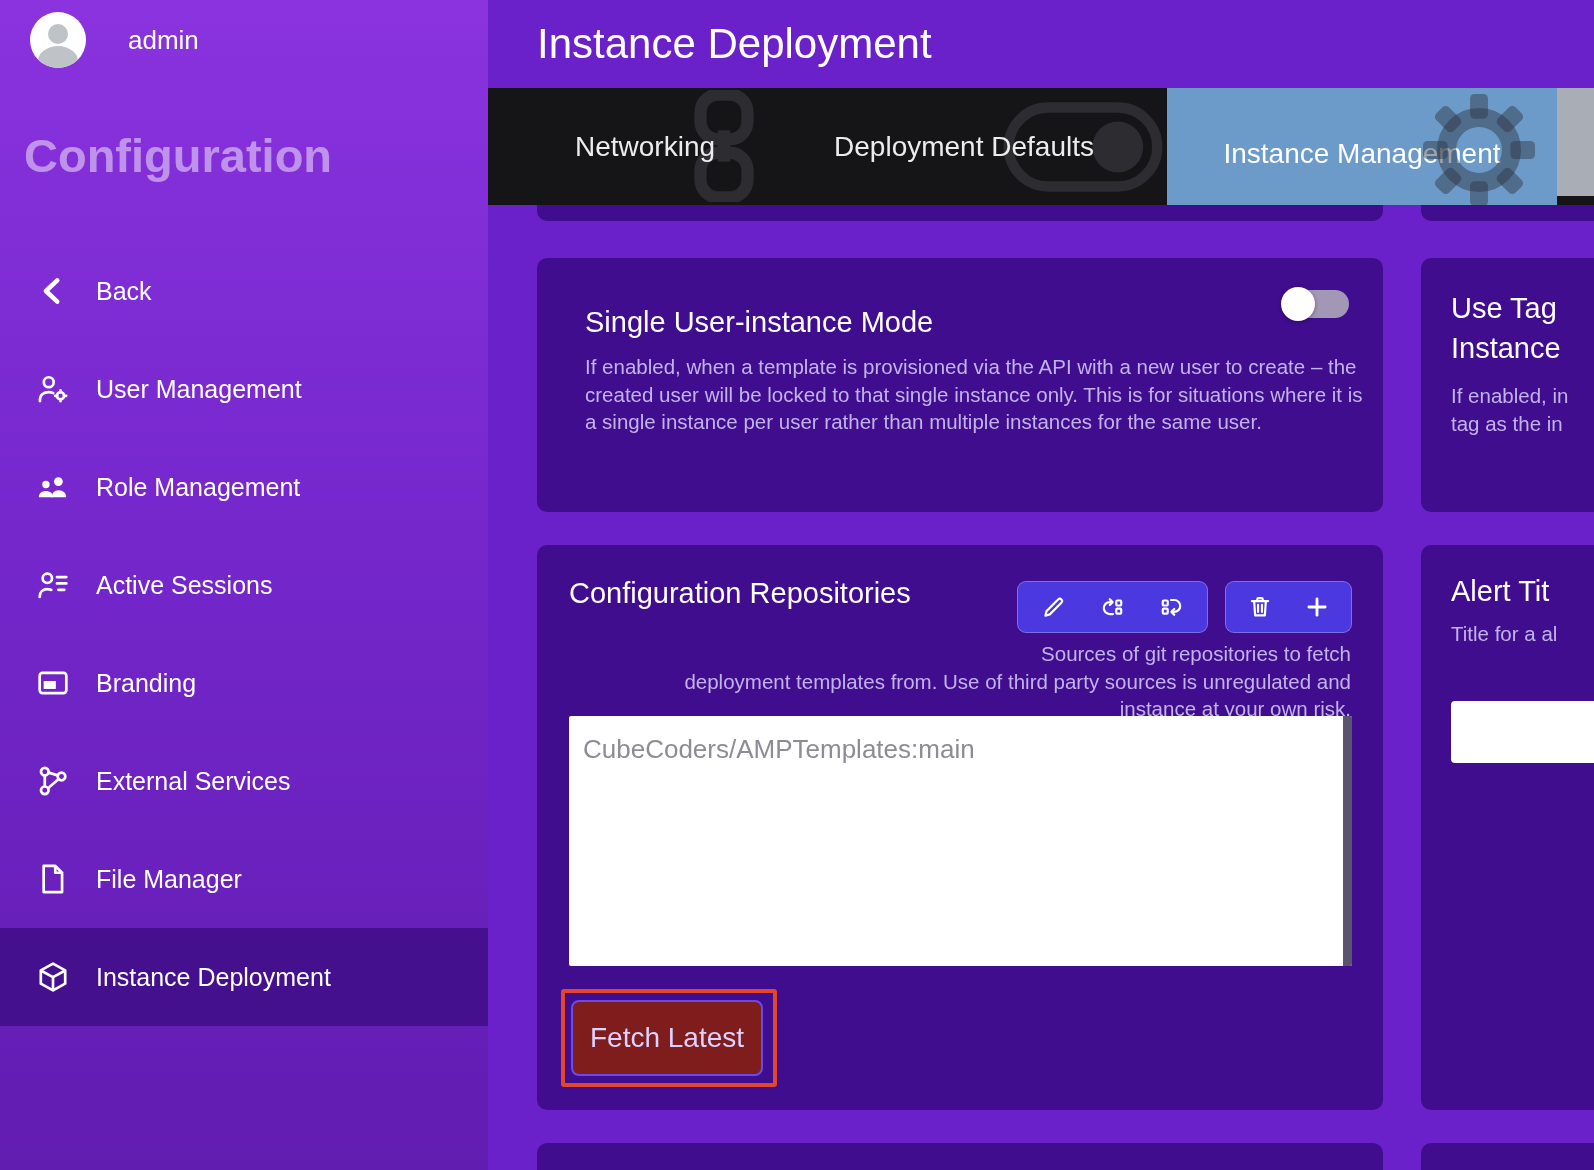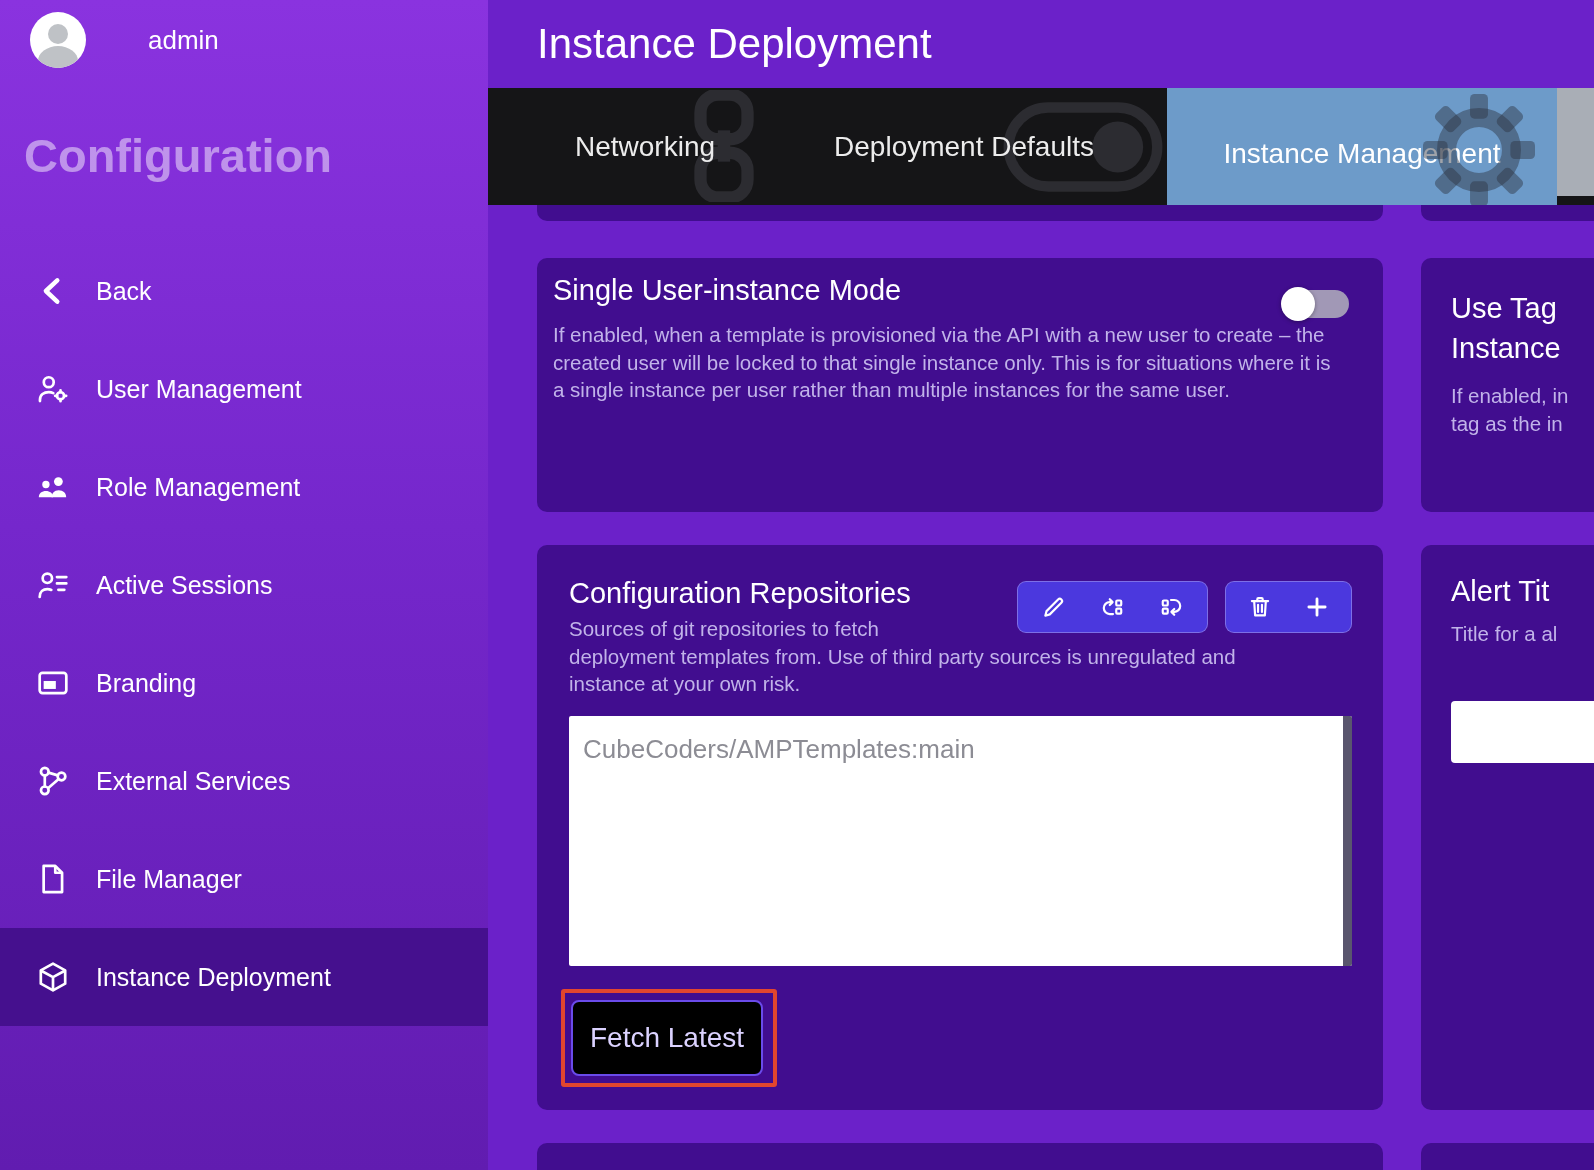--- a/index.html
+++ b/index.html
@@ -2,21 +2,21 @@
 <html><head>
 <meta charset="utf-8">
 <style>
   * { margin:0; padding:0; box-sizing:border-box; }
   body { font-family:"Liberation Sans", sans-serif; background:#2a2a2a; }
   .screen { position:relative; width:1594px; height:1170px; overflow:hidden; background:#6B21C9; }
 
   
   .sidebar { position:absolute; left:0; top:0; width:488px; height:1170px;
              background:linear-gradient(180deg,#8A33DF 0%,#7527CC 45%,#611CB0 100%); z-index:3; }
-  .user-row { position:absolute; left:30px; top:12px; display:flex; align-items:center; gap:62px; }
+  .user-row { position:absolute; left:30px; top:12px; display:flex; align-items:center; gap:42px; }
   .avatar { width:56px; height:56px; border-radius:50%; background:#fff; position:relative; overflow:hidden; }
   .avatar .head { position:absolute; left:18px; top:12px; width:20px; height:20px; border-radius:50%; background:#BFC2C6; }
   .avatar .body { position:absolute; left:8px; top:34px; width:40px; height:30px; border-radius:50%; background:#BFC2C6; }
   .user-name { color:#fff; font-size:26px; font-weight:500; }
   .config-title { position:absolute; left:24px; top:128px; font-size:47px; color:rgba(255,255,255,0.48); font-weight:700; }
   .nav { position:absolute; left:0; top:242px; width:488px; }
   .sidebar-item { height:98px; display:flex; align-items:center; padding-left:36px; gap:26px;
                   color:#fff; font-size:25px; cursor:pointer; }
   .sidebar-item.active { background:#45108E; }
   .nav-icon { width:34px; height:34px; flex:0 0 34px; display:block; }
@@ -37,42 +37,42 @@
   .ghost-toggle { left:515px; top:12px; width:160px; height:94px; }
   .ghost-gear { left:935px; top:6px; width:112px; height:112px; color:rgba(45,52,64,0.45); z-index:3; }
 
   
   .card { position:absolute; background:#410D8F; border-radius:10px; }
   .card-sliver-top { border-radius:0 0 10px 10px; }
   .card-sliver-bottom { border-radius:10px 10px 0 0; }
   .card-title { color:#fff; font-size:29px; font-weight:500; }
   .card-desc { color:#C1B3E9; font-size:20.5px; line-height:27.5px; }
 
-  .card-single { left:537px; top:258px; width:846px; height:254px; padding:16px; }
+  .card-single { left:537px; top:258px; width:846px; height:254px; padding:48px; }
   .card-single .card-desc { margin-top:14px; width:786px; }
 
   .toggle { position:absolute; right:32px; top:29px; width:70px; height:34px; cursor:pointer; }
   .toggle-track { position:absolute; left:4px; top:3px; width:64px; height:28px; border-radius:14px; background:#A198B6; }
   .toggle-knob { position:absolute; left:0; top:0; width:34px; height:34px; border-radius:50%; background:#fff;
                  box-shadow:0 1px 4px rgba(0,0,0,0.35); }
 
   .card-repos { left:537px; top:545px; width:846px; height:565px; padding:32px; }
-  .card-repos .card-desc { margin-top:5px; }
+  .card-repos .card-desc { margin-top:30px;text-align:right; }
   .btn-group { position:absolute; top:36px; height:52px; background:#4B38DE; border:1.5px solid rgba(255,255,255,0.28);
                border-radius:9px; display:flex; align-items:center; justify-content:space-evenly; }
   .btn-group-edit { right:175px; width:191px; }
   .btn-group-del { right:31px; width:127px; }
   .tool-btn { width:46px; height:46px; display:flex; align-items:center; justify-content:center; cursor:pointer; }
   .tool-btn svg { width:26px; height:26px; }
 
   .listbox { position:absolute; left:32px; top:171px; width:783px; height:250px; background:#fff; border-radius:2px; overflow:hidden; cursor:text; }
   .listbox-entry { padding:18px 14px; font-size:26px; color:#8C8C94; cursor:pointer; }
   .listbox-scrollbar { position:absolute; right:0; top:0; bottom:0; width:9px; background:#59556E; cursor:pointer; }
 
-  .fetch-btn { position:absolute; left:34px; top:455px; width:192px; height:76px; background:#000000;
+  .fetch-btn { position:absolute; left:34px; top:455px; width:192px; height:76px; background:#7f1d1d;
                border:2px solid #6A4BEA; border-radius:8px; color:#DBD2FF; font-size:28px;
                display:flex; align-items:center; justify-content:center; cursor:pointer;
                font-family:"Liberation Sans", sans-serif; }
   .annotation-box { position:absolute; left:24px; top:444px; width:216px; height:98px;
                     border:4px solid #E2462E; border-radius:3px; pointer-events:none; }
 
   .card-usetag { left:1421px; top:258px; width:300px; height:254px; padding:30px; }
   .card-usetag .card-title div { line-height:40px; white-space:nowrap; }
   .card-usetag .card-desc div { white-space:nowrap; }
   .card-usetag .card-desc { margin-top:14px; }

